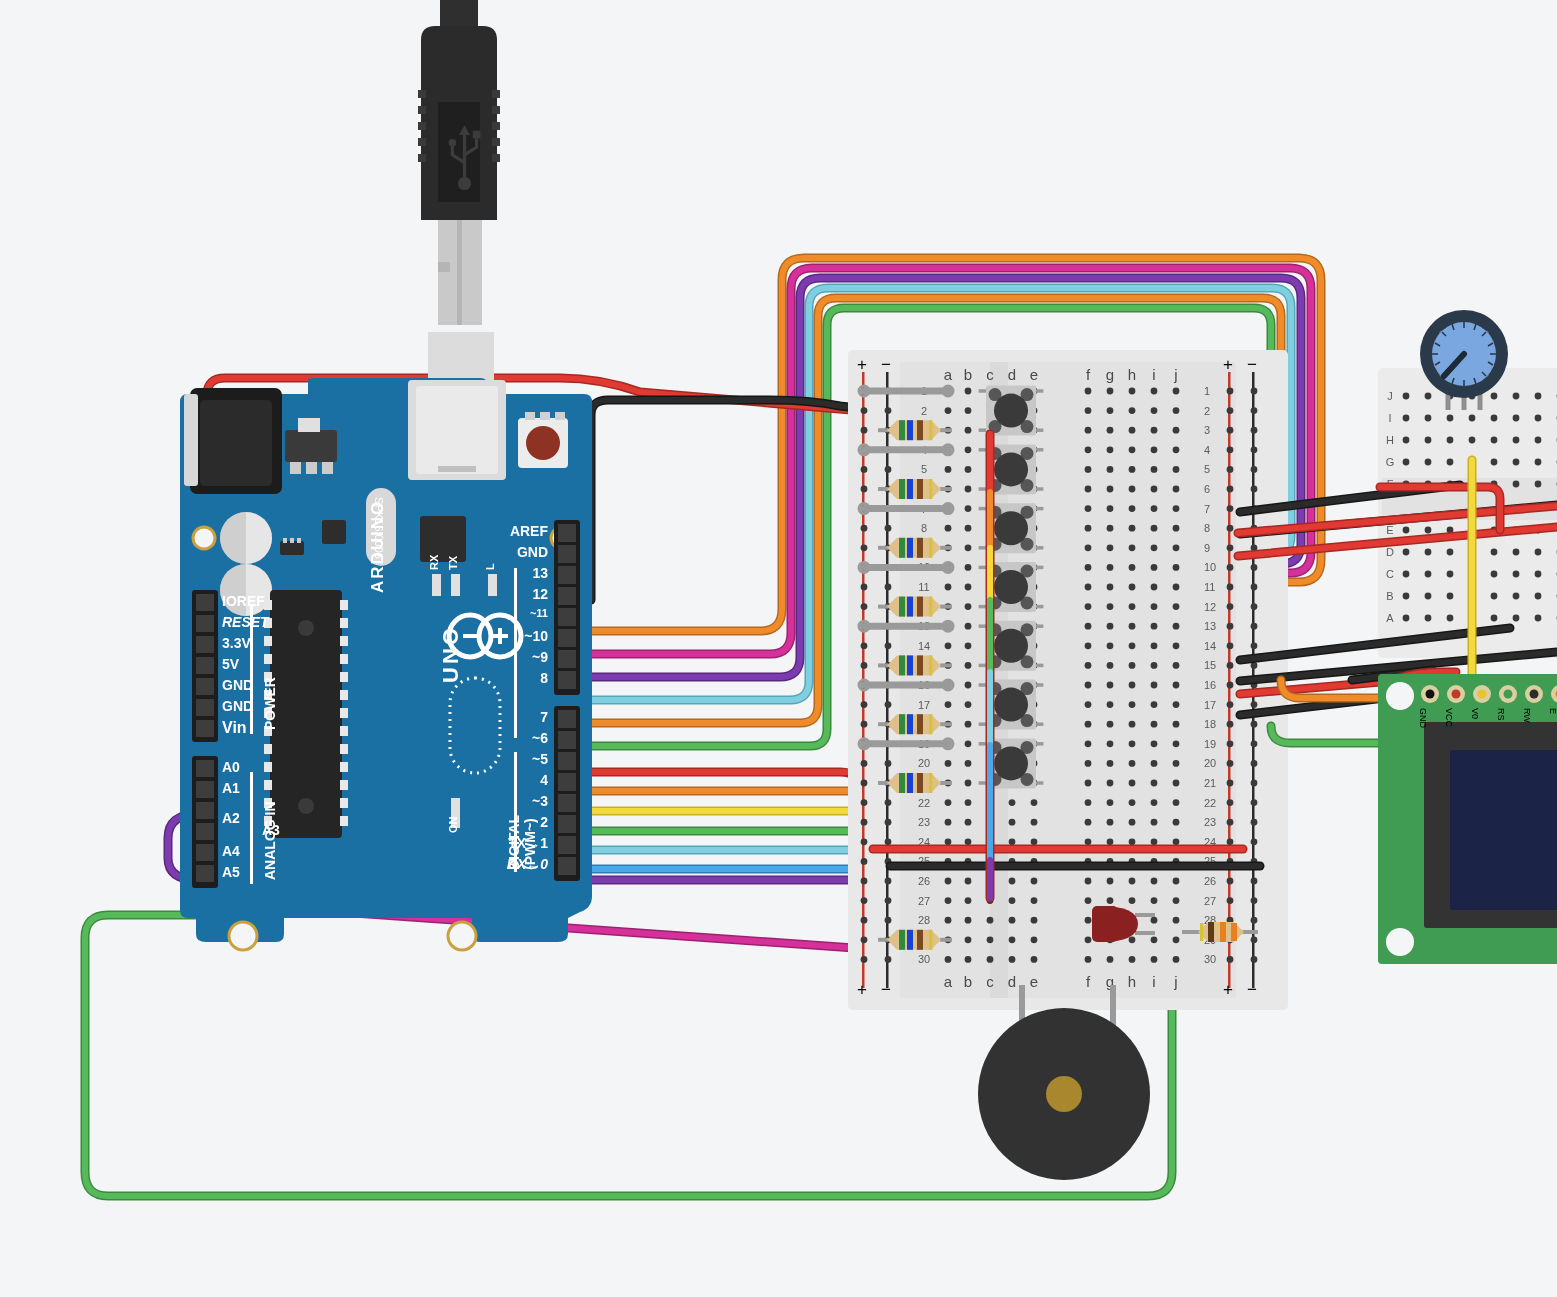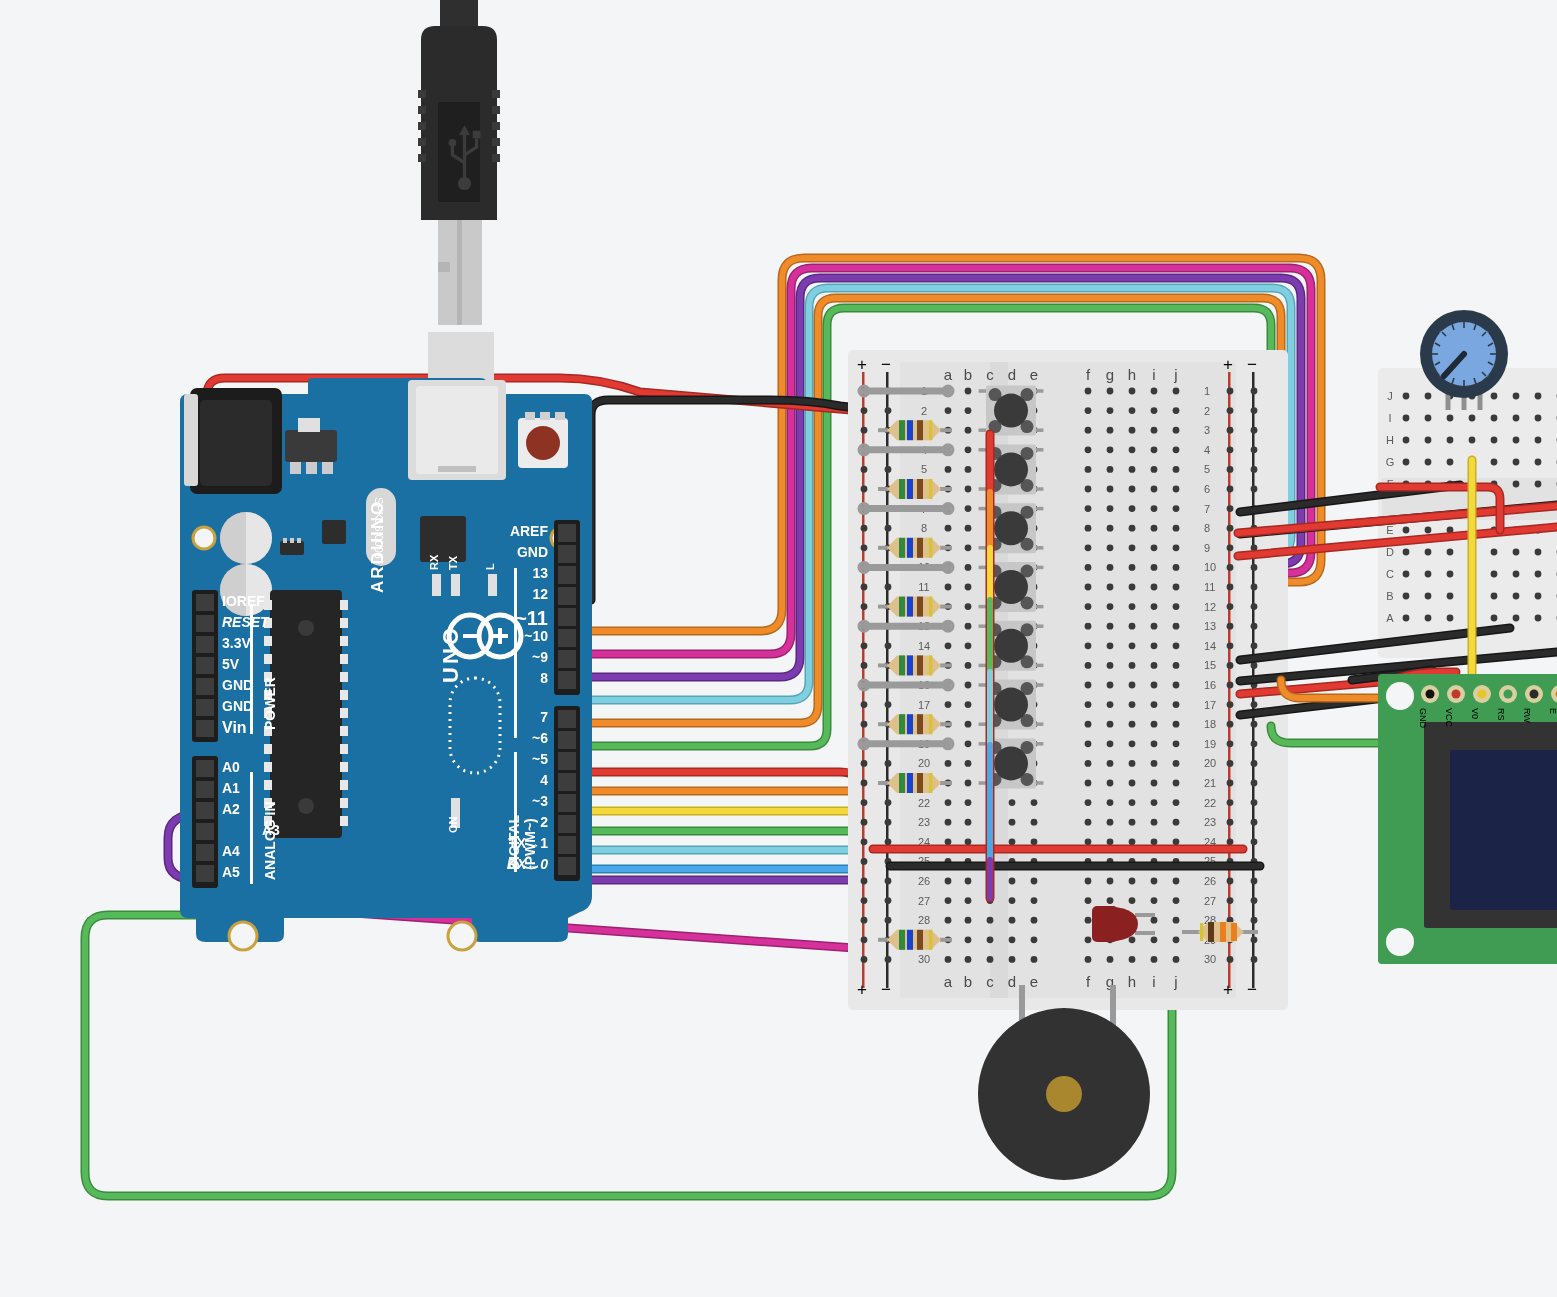--- a/index.html
+++ b/index.html
@@ -279,30 +279,30 @@
       <span style="position:absolute;left:42px;top:215px;font-size:14px;">IOREF</span>
       <span style="position:absolute;left:42px;top:236px;font-size:14px;font-style:italic;">RESET</span>
       <span style="position:absolute;left:42px;top:257px;font-size:14px;">3.3V</span>
       <span style="position:absolute;left:42px;top:278px;font-size:14px;">5V</span>
       <span style="position:absolute;left:42px;top:299px;font-size:14px;">GND</span>
       <span style="position:absolute;left:42px;top:320px;font-size:14px;">GND</span>
       <span style="position:absolute;left:42px;top:341px;font-size:16px;">Vin</span>
 
       <span style="position:absolute;left:42px;top:381px;font-size:14px;">A0</span>
       <span style="position:absolute;left:42px;top:402px;font-size:14px;">A1</span>
-      <span style="position:absolute;left:42px;top:423px;font-size:14px;">A2</span>
+      <span style="position:absolute;left:42px;top:432px;font-size:14px;">A2</span>
       <span style="position:absolute;left:42px;top:444px;font-size:14px;margin-left:40px;">A3</span>
       <span style="position:absolute;left:42px;top:465px;font-size:14px;">A4</span>
       <span style="position:absolute;left:42px;top:486px;font-size:14px;">A5</span>
 
       <span style="position:absolute;left:280px;top:145px;width:88px;text-align:right;font-size:14px;">AREF</span>
       <span style="position:absolute;left:280px;top:166px;width:88px;text-align:right;font-size:14px;">GND</span>
       <span style="position:absolute;left:280px;top:187px;width:88px;text-align:right;font-size:14px;">13</span>
       <span style="position:absolute;left:280px;top:208px;width:88px;text-align:right;font-size:14px;">12</span>
-      <span style="position:absolute;left:280px;top:229px;width:88px;text-align:right;font-size:20px;">~11</span>
+      <span style="position:absolute;left:280px;top:229px;width:88px;text-align:right;font-size:11px;">~11</span>
       <span style="position:absolute;left:280px;top:250px;width:88px;text-align:right;font-size:14px;">~10</span>
       <span style="position:absolute;left:280px;top:271px;width:88px;text-align:right;font-size:14px;">~9</span>
       <span style="position:absolute;left:280px;top:292px;width:88px;text-align:right;font-size:14px;">8</span>
 
       <span style="position:absolute;left:280px;top:331px;width:88px;text-align:right;font-size:14px;">7</span>
       <span style="position:absolute;left:280px;top:352px;width:88px;text-align:right;font-size:14px;">~6</span>
       <span style="position:absolute;left:280px;top:373px;width:88px;text-align:right;font-size:14px;">~5</span>
       <span style="position:absolute;left:280px;top:394px;width:88px;text-align:right;font-size:14px;">4</span>
       <span style="position:absolute;left:280px;top:415px;width:88px;text-align:right;font-size:14px;">~3</span>
       <span style="position:absolute;left:280px;top:436px;width:88px;text-align:right;font-size:14px;">2</span>

